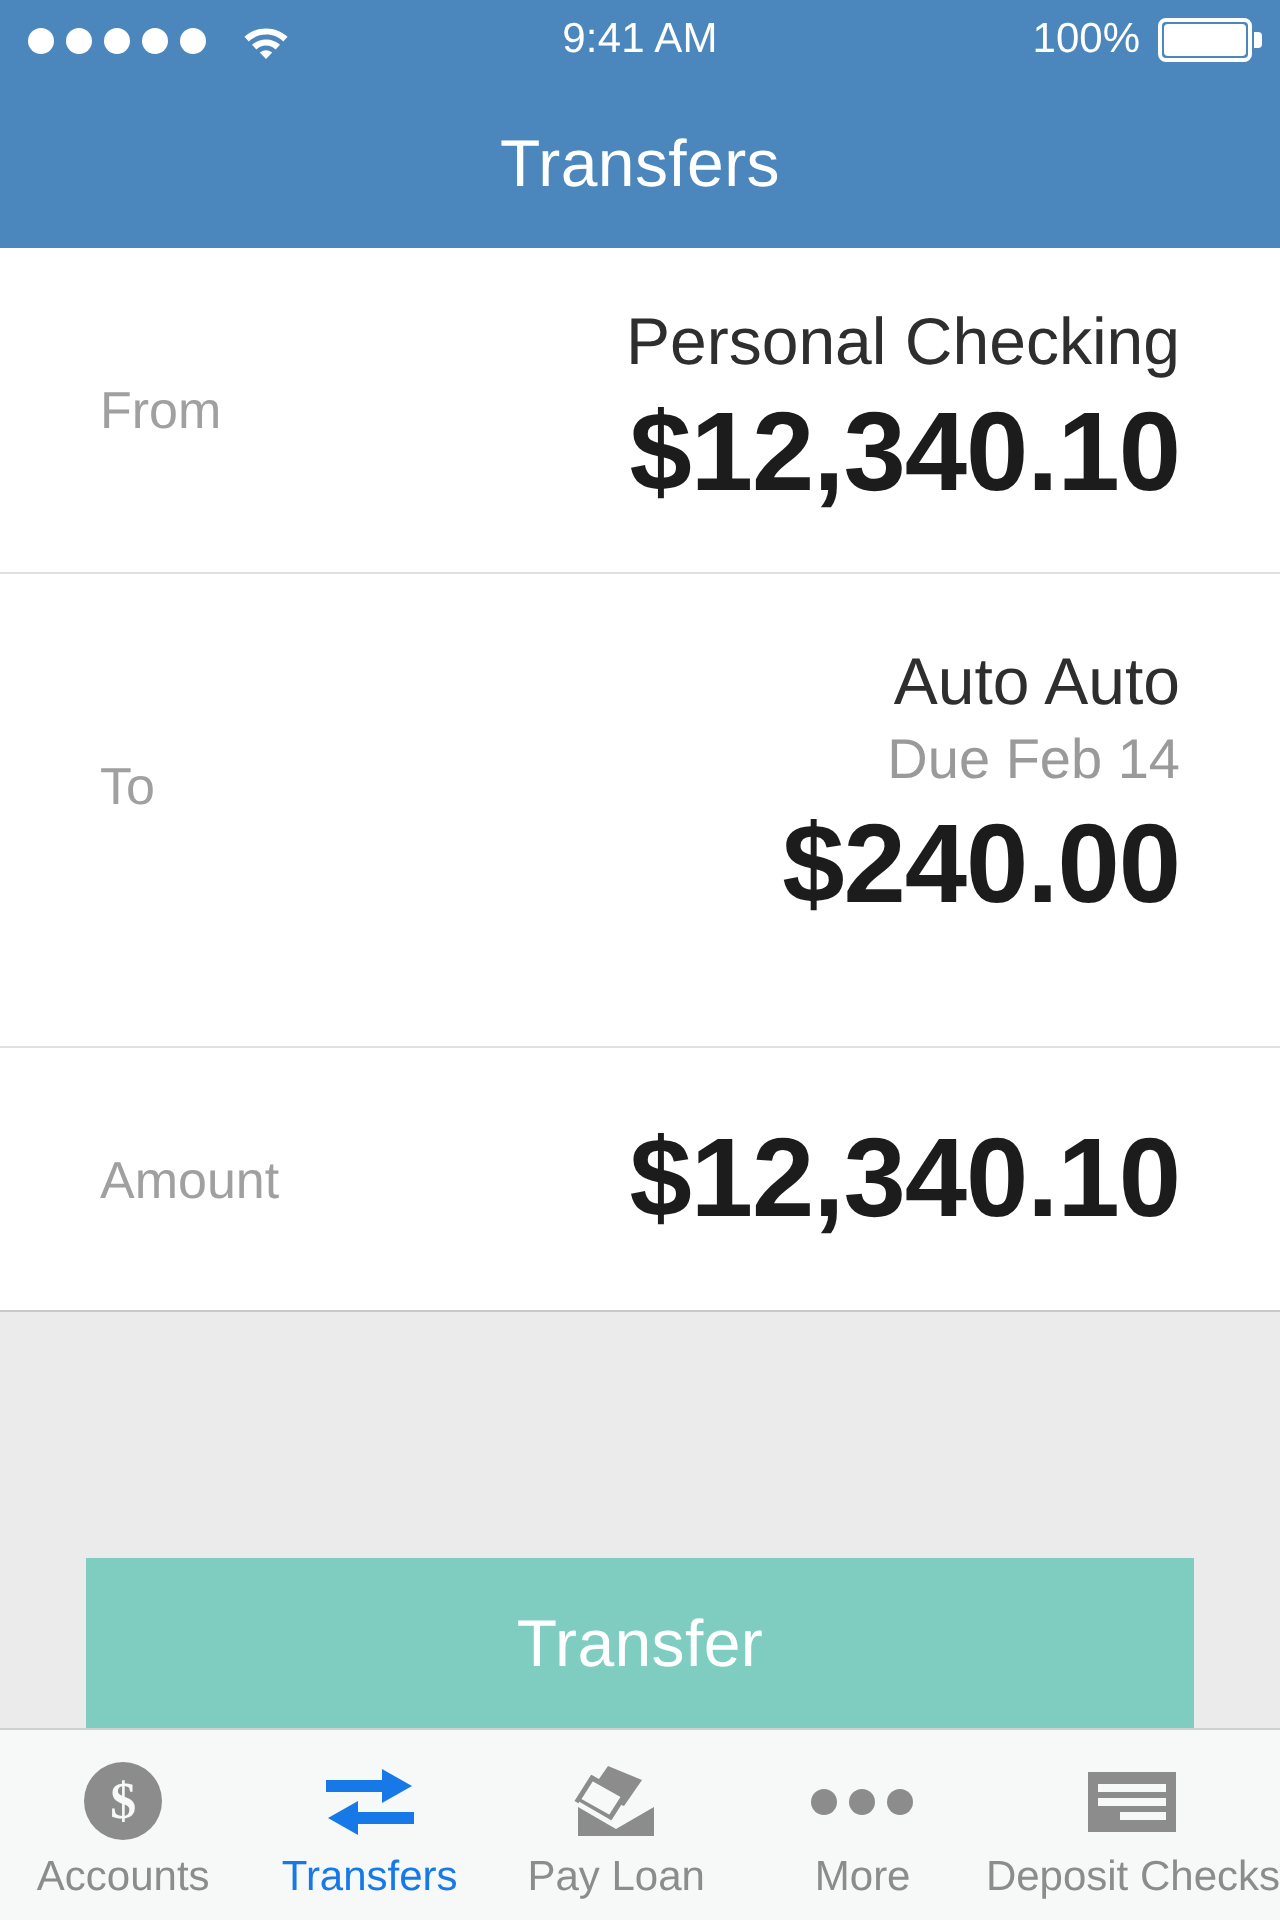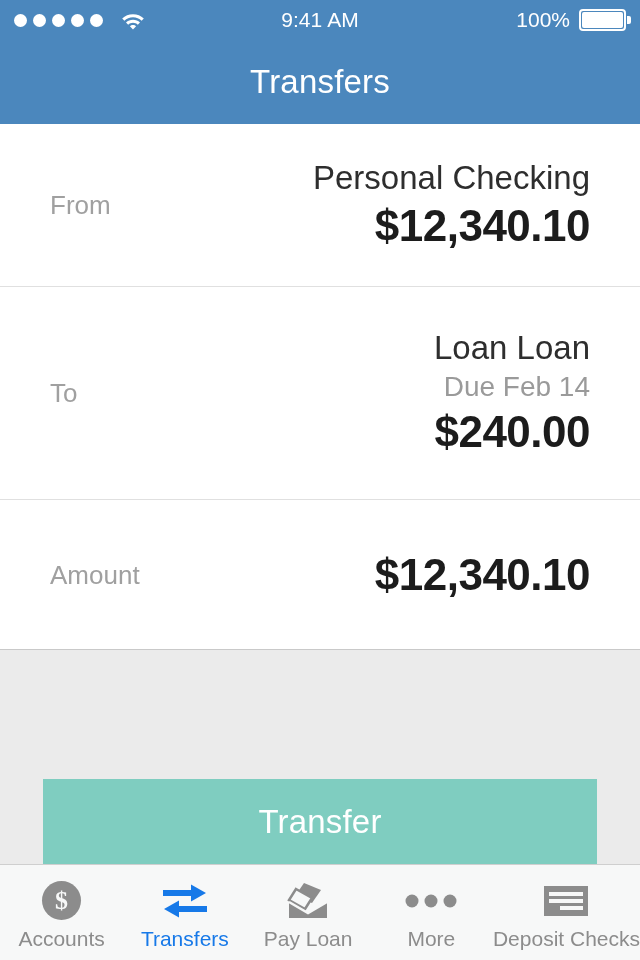--- a/index.html
+++ b/index.html
@@ -53,37 +53,37 @@
 
   
   .form { background:#ffffff; flex:0 0 auto; }
   .row {
     display:flex; align-items:center; justify-content:space-between;
     padding:0 50px; position:relative; background:#ffffff;
   }
   .row + .row { border-top:1px solid #e0e0e0; }
   .row-from   { height:162px; }
   .row-to     { height:213px; }
-  .row-amount { height:150px; }
+  .row-amount { height:132px;margin-top:24px; }
 
   .row-label {
     color:#a0a0a0; font-size:26px; font-weight:300; line-height:1;
     white-space:nowrap;
   }
   .row-value { text-align:right; display:flex; flex-direction:column; align-items:flex-end; }
   .v-name {
     color:#2e2e2e; font-size:33px; font-weight:400; line-height:1.28;
     white-space:nowrap;
   }
   .v-sub {
     color:#9a9a9a; font-size:28px; font-weight:400; line-height:1.30;
     white-space:nowrap;
   }
   .v-amount {
-    color:#1c1c1c; font-size:44px; font-weight:700; line-height:1.22;
+    color:#1c1c1c; font-size:56px; font-weight:700; line-height:1.22;
     letter-spacing:-0.5px; white-space:nowrap;
   }
   .row-amount .v-amount { font-weight:700; }
 
   
   .action {
     background:#ebebeb; flex:1 1 auto;
     border-top:1px solid #c9c9c9;
     display:flex; align-items:flex-end; justify-content:center;
     padding:56px 43px 0 43px;
@@ -159,21 +159,21 @@
       <div class="row-label">From</div>
       <div class="row-value">
         <div class="v-name">Personal Checking</div>
         <div class="v-amount">$12,340.10</div>
       </div>
     </div>
 
     <div class="row row-to">
       <div class="row-label">To</div>
       <div class="row-value">
-        <div class="v-name">Loan Loan</div>
+        <div class="v-name">Auto Auto</div>
         <div class="v-sub">Due Feb 14</div>
         <div class="v-amount">$240.00</div>
       </div>
     </div>
 
     <div class="row row-amount">
       <div class="row-label">Amount</div>
       <div class="row-value">
         <div class="v-amount">$12,340.10</div>
       </div>

